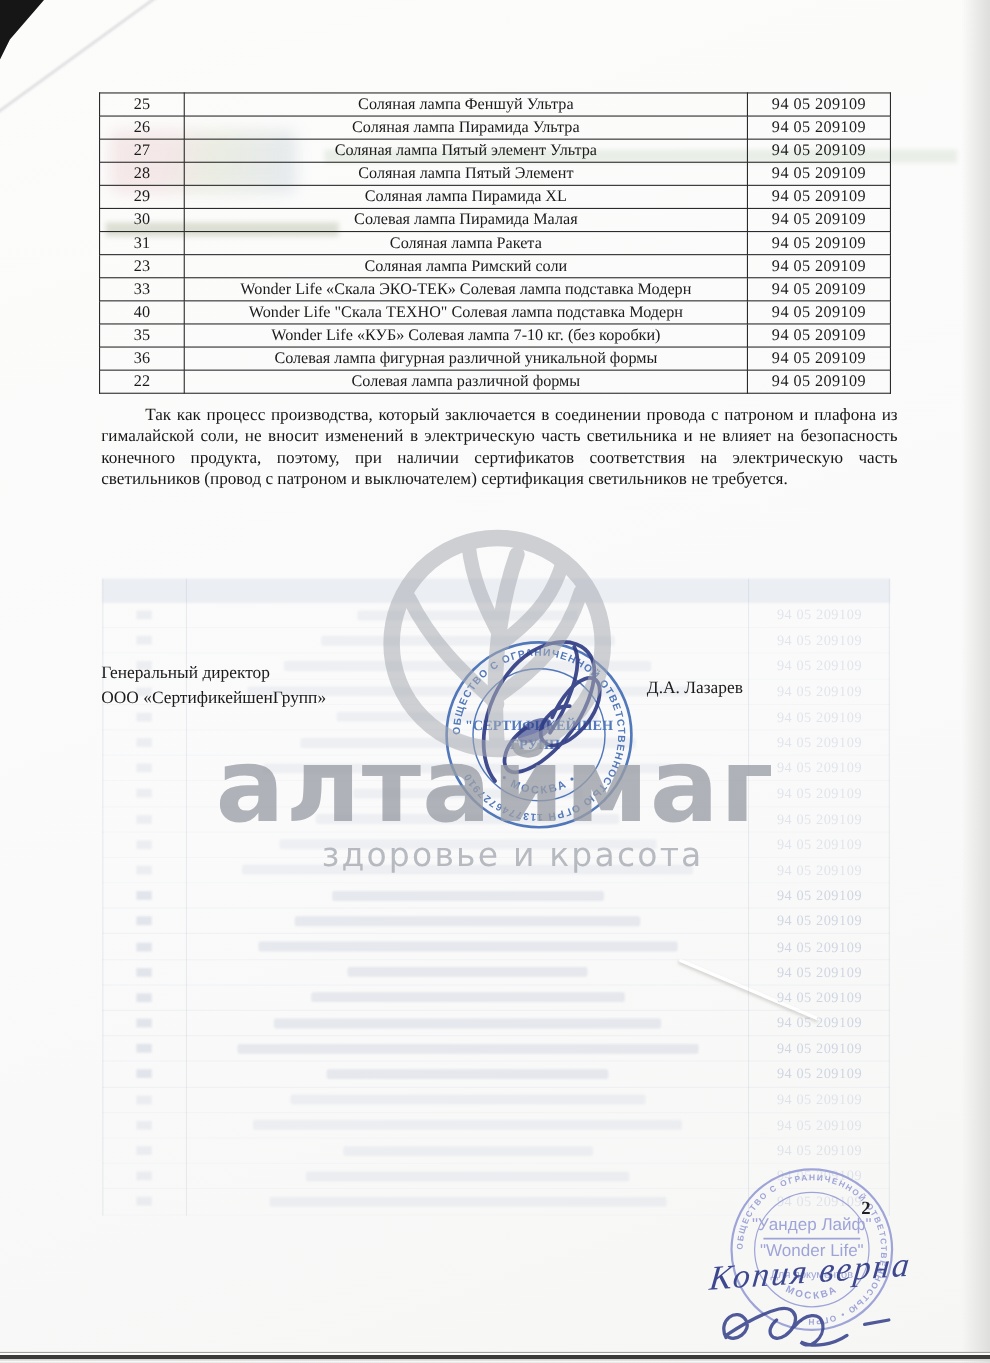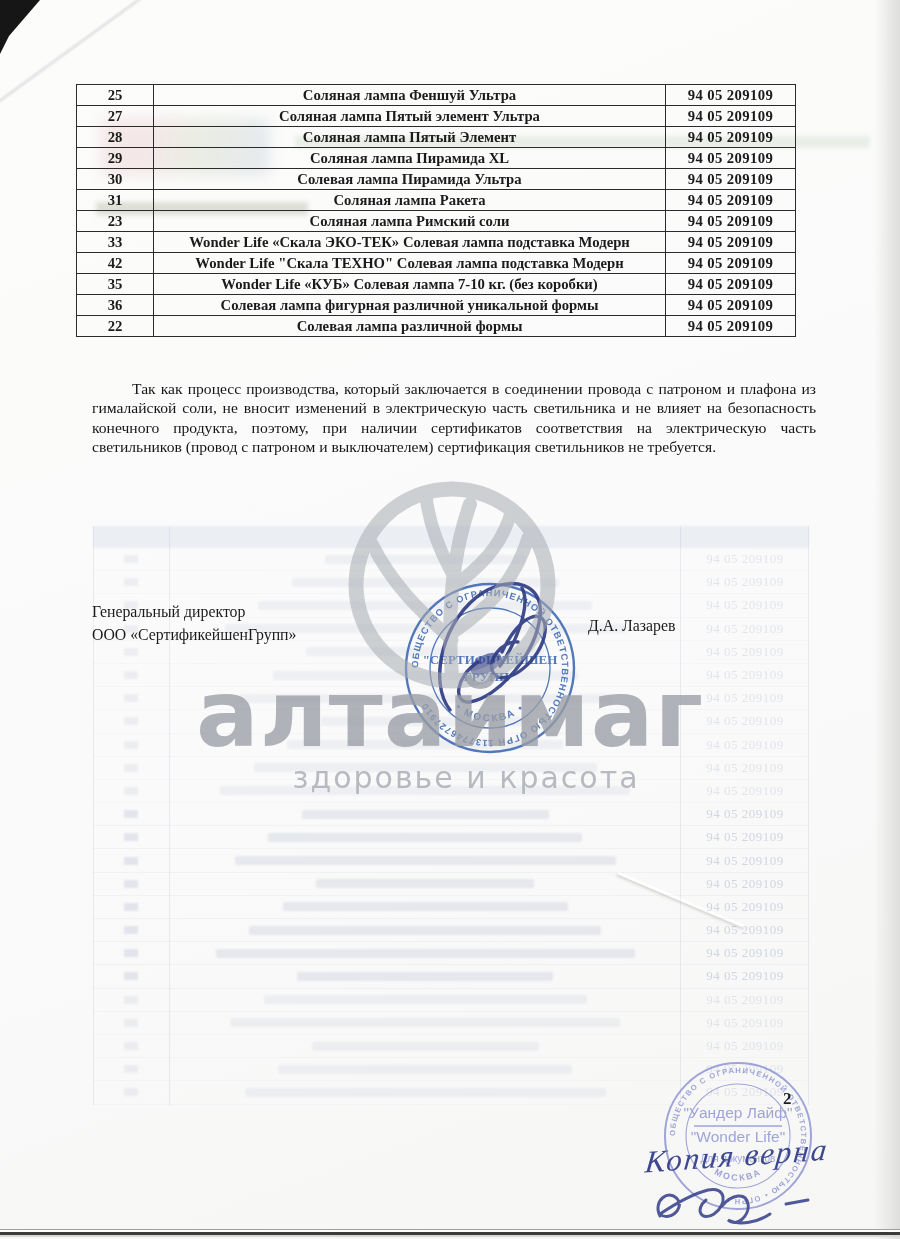--- a/index.html
+++ b/index.html
@@ -28,29 +28,29 @@
   .showthrough{position:absolute;left:93px;top:526px;width:716px;z-index:1;}
   .st-head{height:22px;background:rgba(168,184,212,.18);filter:blur(1px);}
   .st-row{height:22.2px;display:flex;align-items:center;border-bottom:1px solid rgba(150,162,188,.15);}
   .st-numcell{width:76px;display:flex;justify-content:center;}
   .st-num{width:14px;height:8px;background:rgba(140,155,185,.38);filter:blur(1px);}
   .st-namecell{flex:1;display:flex;justify-content:center;}
   .st-bar{height:9px;background:rgba(135,150,182,.30);filter:blur(1.2px);border-radius:2px;}
   .st-code{width:128px;text-align:center;font-size:13px;color:rgba(118,138,175,.55);filter:blur(.5px);letter-spacing:.5px;}
   .st-vline{position:absolute;top:0;bottom:0;width:1px;background:rgba(150,162,188,.18);}
   
-  table.products{position:absolute;left:76px;top:84px;width:716px;z-index:3;
-    border-collapse:collapse;table-layout:fixed;font-weight:bold;}
+  table.products{position:absolute;left:90px;top:84px;width:716px;z-index:3;
+    border-collapse:collapse;table-layout:fixed;}
   table.products td{border:1.6px solid #2b2b2b;padding:0;height:20px;line-height:20px;
     font-size:14.7px;text-align:center;overflow:hidden;white-space:nowrap;}
   td.c-num{width:76px;font-size:15.2px;}
   td.c-name{width:511px;}
   td.c-code{width:129px;letter-spacing:.4px;}
   
-  .paragraph{position:absolute;left:92px;top:379px;width:724px;z-index:3;
+  .paragraph{position:absolute;left:92px;top:368px;width:724px;z-index:3;
     font-size:15.6px;line-height:19.3px;text-align:justify;text-indent:40px;color:#161616;}
   .signatory{position:absolute;left:92px;top:600px;z-index:3;font-size:15.8px;line-height:23px;}
   .sig-name{position:absolute;left:588px;top:617px;z-index:3;font-size:15.8px;}
   .page-number{position:absolute;left:783px;top:1089px;z-index:6;font-size:17px;font-weight:bold;color:#1f1f28;}
   
   .stamp-blue{position:absolute;left:398px;top:576px;z-index:4;opacity:.88;}
   .stamp-wonder{position:absolute;left:660px;top:1058px;z-index:4;opacity:.85;}
   .signature-svg{position:absolute;left:398px;top:560px;z-index:5;}
   .handwriting{position:absolute;left:645px;top:1138px;z-index:6;font-size:31px;color:#3d488f;
     font-style:italic;transform:rotate(-4deg) skewX(-10deg);letter-spacing:2px;white-space:nowrap;
@@ -305,20 +305,25 @@
 
   <table class="products">
     <tbody>
 
         <tr>
           <td class="c-num">25</td>
           <td class="c-name">Соляная лампа Феншуй Ультра</td>
           <td class="c-code">94 05 209109</td>
         </tr>
 
+        <tr>
+          <td class="c-num">26</td>
+          <td class="c-name">Соляная лампа Пирамида Ультра</td>
+          <td class="c-code">94 05 209109</td>
+        </tr>
 
         <tr>
           <td class="c-num">27</td>
           <td class="c-name">Соляная лампа Пятый элемент Ультра</td>
           <td class="c-code">94 05 209109</td>
         </tr>
 
         <tr>
           <td class="c-num">28</td>
           <td class="c-name">Соляная лампа Пятый Элемент</td>
@@ -326,21 +331,21 @@
         </tr>
 
         <tr>
           <td class="c-num">29</td>
           <td class="c-name">Соляная лампа Пирамида XL</td>
           <td class="c-code">94 05 209109</td>
         </tr>
 
         <tr>
           <td class="c-num">30</td>
-          <td class="c-name">Солевая лампа Пирамида Ультра</td>
+          <td class="c-name">Солевая лампа Пирамида Малая</td>
           <td class="c-code">94 05 209109</td>
         </tr>
 
         <tr>
           <td class="c-num">31</td>
           <td class="c-name">Соляная лампа Ракета</td>
           <td class="c-code">94 05 209109</td>
         </tr>
 
         <tr>
@@ -349,21 +354,21 @@
           <td class="c-code">94 05 209109</td>
         </tr>
 
         <tr>
           <td class="c-num">33</td>
           <td class="c-name">Wonder Life «Скала ЭКО-ТЕК» Солевая лампа подставка Модерн</td>
           <td class="c-code">94 05 209109</td>
         </tr>
 
         <tr>
-          <td class="c-num">42</td>
+          <td class="c-num">40</td>
           <td class="c-name">Wonder Life "Скала ТЕХНО" Солевая лампа  подставка Модерн</td>
           <td class="c-code">94 05 209109</td>
         </tr>
 
         <tr>
           <td class="c-num">35</td>
           <td class="c-name">Wonder Life «КУБ» Солевая лампа  7-10 кг. (без коробки)</td>
           <td class="c-code">94 05 209109</td>
         </tr>
 

